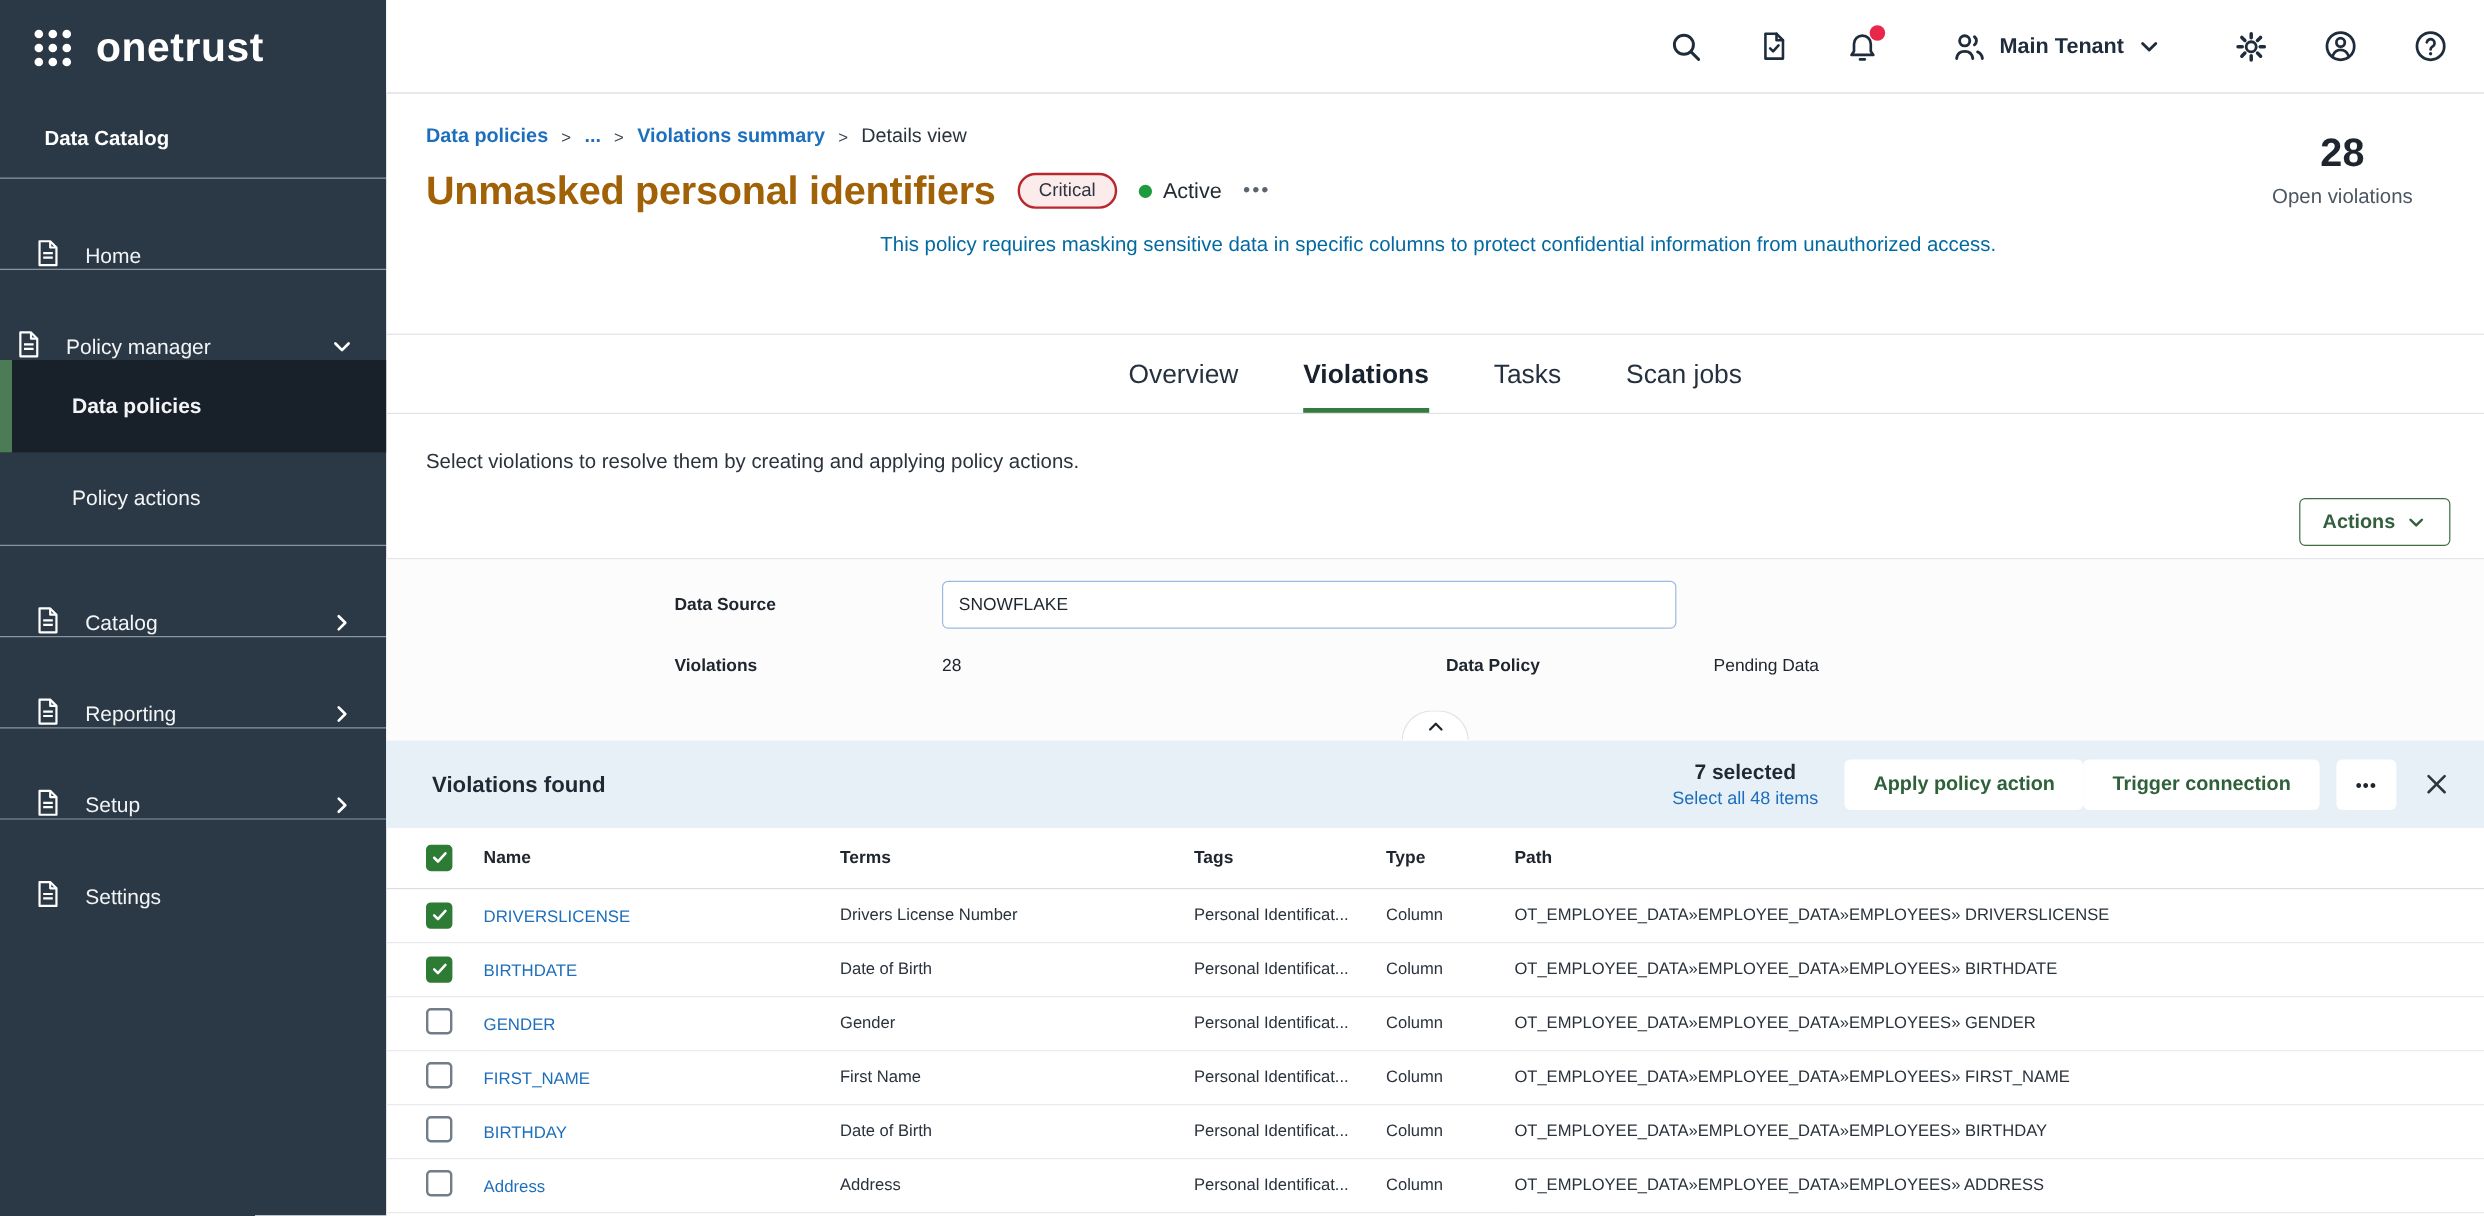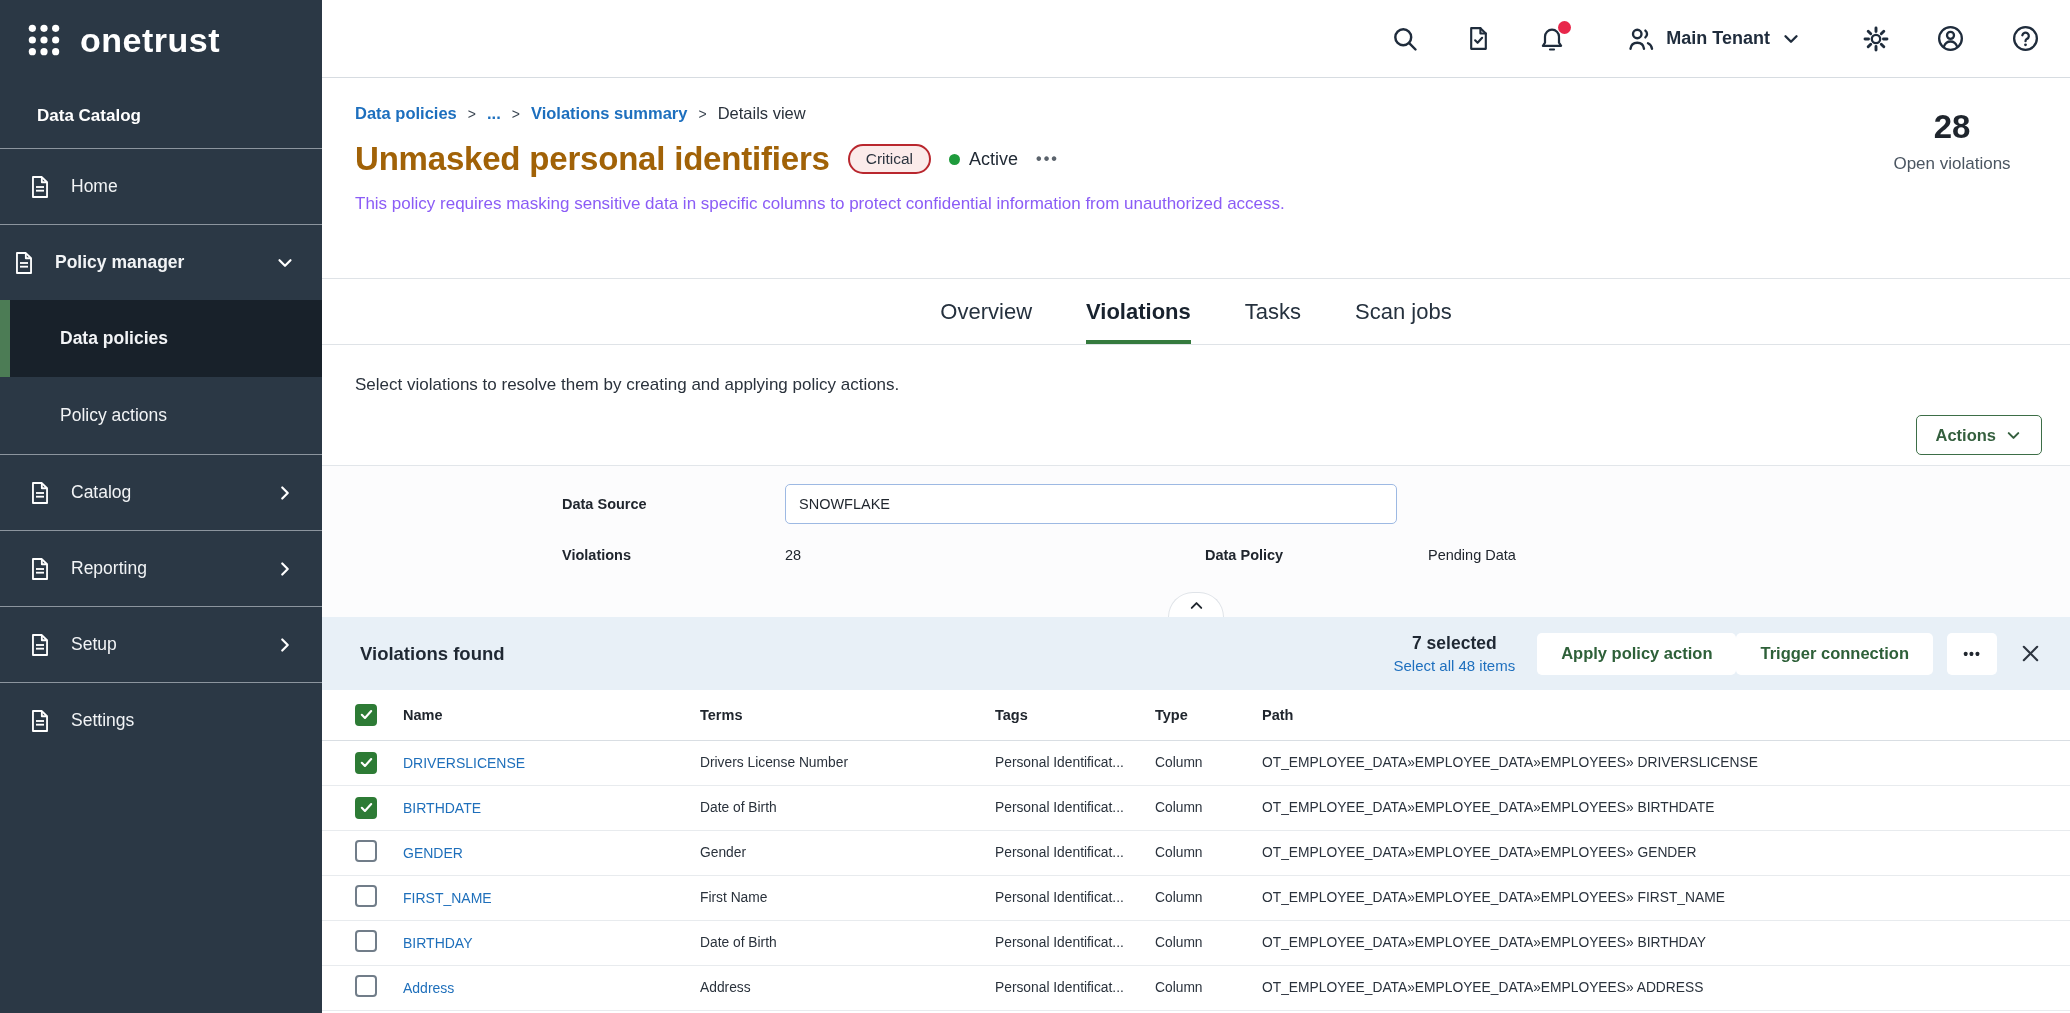--- a/index.html
+++ b/index.html
@@ -6,23 +6,23 @@
   html,body { width:2070px; height:1013px; overflow:hidden; background:#fff;
     font-family:"Liberation Sans","DejaVu Sans",sans-serif; color:#20262e; }
   .app { display:flex; width:2070px; height:1013px; }
 
   
   .sidebar { width:322px; min-width:322px; height:100%; background:#2b3845; color:#f2f4f6; display:flex; flex-direction:column; }
   .logo-row { height:80px; display:flex; align-items:center; padding-left:26px; gap:18px; cursor:pointer; }
   .logo-text { font-size:34px; font-weight:700; letter-spacing:.5px; color:#fff; }
   .product-name { font-size:17px; font-weight:700; color:#fff; margin:26px 0 22px 37px; }
   .sep { border-top:1px solid rgba(220,226,232,.55); }
-  .side-item { height:75px; display:flex; align-items:center; padding-left:27px; gap:18px; font-size:17.5px; cursor:pointer; position:relative; }
+  .side-item { height:75px; display:flex; align-items:flex-end; padding-left:27px; gap:18px; font-size:17.5px; cursor:pointer; position:relative; }
   .side-item .chev { position:absolute; right:26px; display:flex; }
-  .side-item.bold { font-weight:700;padding-left:11px; }
+  .side-item.bold { font-weight:400;padding-left:11px; }
   .sub-item { height:77px; display:flex; align-items:center; padding-left:60px; font-size:17.5px; cursor:pointer; }
   .sub-item.active { background:#18212a; font-weight:700; border-left:10px solid #4c7c55; padding-left:50px; }
   .icon { display:inline-flex; align-items:center; justify-content:center; }
 
   
   .main { flex:1; display:flex; flex-direction:column; background:#fff; min-width:0; }
   .topbar { height:78px; min-height:78px; background:#fff; border-bottom:1px solid #d7dce1; display:flex; align-items:center; justify-content:flex-end; padding-right:30px; gap:46px; }
   .topbar .tb-icon { cursor:pointer; display:flex; position:relative; }
   .tenant { display:flex; align-items:center; gap:10px; cursor:pointer; margin:0 14px; }
   .tenant-label { font-size:18px; font-weight:700; color:#1f2c3c; }
@@ -34,21 +34,21 @@
   .breadcrumb { display:flex; align-items:center; gap:11px; font-size:16.5px; font-weight:600; }
   .crumb-link { color:#1d6fbe; cursor:pointer; }
   .crumb-sep { color:#3b4652; font-size:14px; font-weight:400; }
   .crumb-current { color:#2a323c; font-weight:400; }
   .title-row { display:flex; align-items:center; margin-top:17px; gap:18px; }
   .page-title { font-size:33px; font-weight:600; color:#a16207; letter-spacing:-.2px; }
   .badge-critical { border:2px solid #b9272e; background:#fbebea; color:#2d3540; border-radius:999px; padding:4px 16px; font-size:15.5px; }
   .status { display:flex; align-items:center; gap:9px; font-size:18px; color:#222b36; }
   .status-dot { width:11px; height:11px; border-radius:50%; background:#1e9b3c; }
   .more-dots { color:#5b636c; font-size:16px; font-weight:700; letter-spacing:2px; cursor:pointer; }
-  .page-desc { margin-top:16px; font-size:17px; color:#8b5cf6; }
+  .page-desc { margin-top:16px; font-size:17px; color:#0369a1;text-align:center; }
   .kpi { position:absolute; top:30px; right:28px; width:180px; text-align:center; }
   .kpi-value { font-size:33px; font-weight:600; color:#1f252d; }
   .kpi-label { font-size:17px; color:#4b5662; margin-top:8px; }
 
   .tabbar { height:67px; border-top:1px solid #dfe3e7; border-bottom:1px solid #dfe3e7; display:flex; justify-content:center; }
   .tab { display:flex; align-items:center; margin:0 27px; font-size:22px; color:#25313e; cursor:pointer; border-bottom:4px solid transparent; padding-top:4px; }
   .tab.active { font-weight:700; color:#18222e; border-bottom-color:#357a3e; }
 
   .intro { height:120px; position:relative; }
   .intro-text { position:absolute; left:33px; top:30px; font-size:17px; color:#2a323c; }

